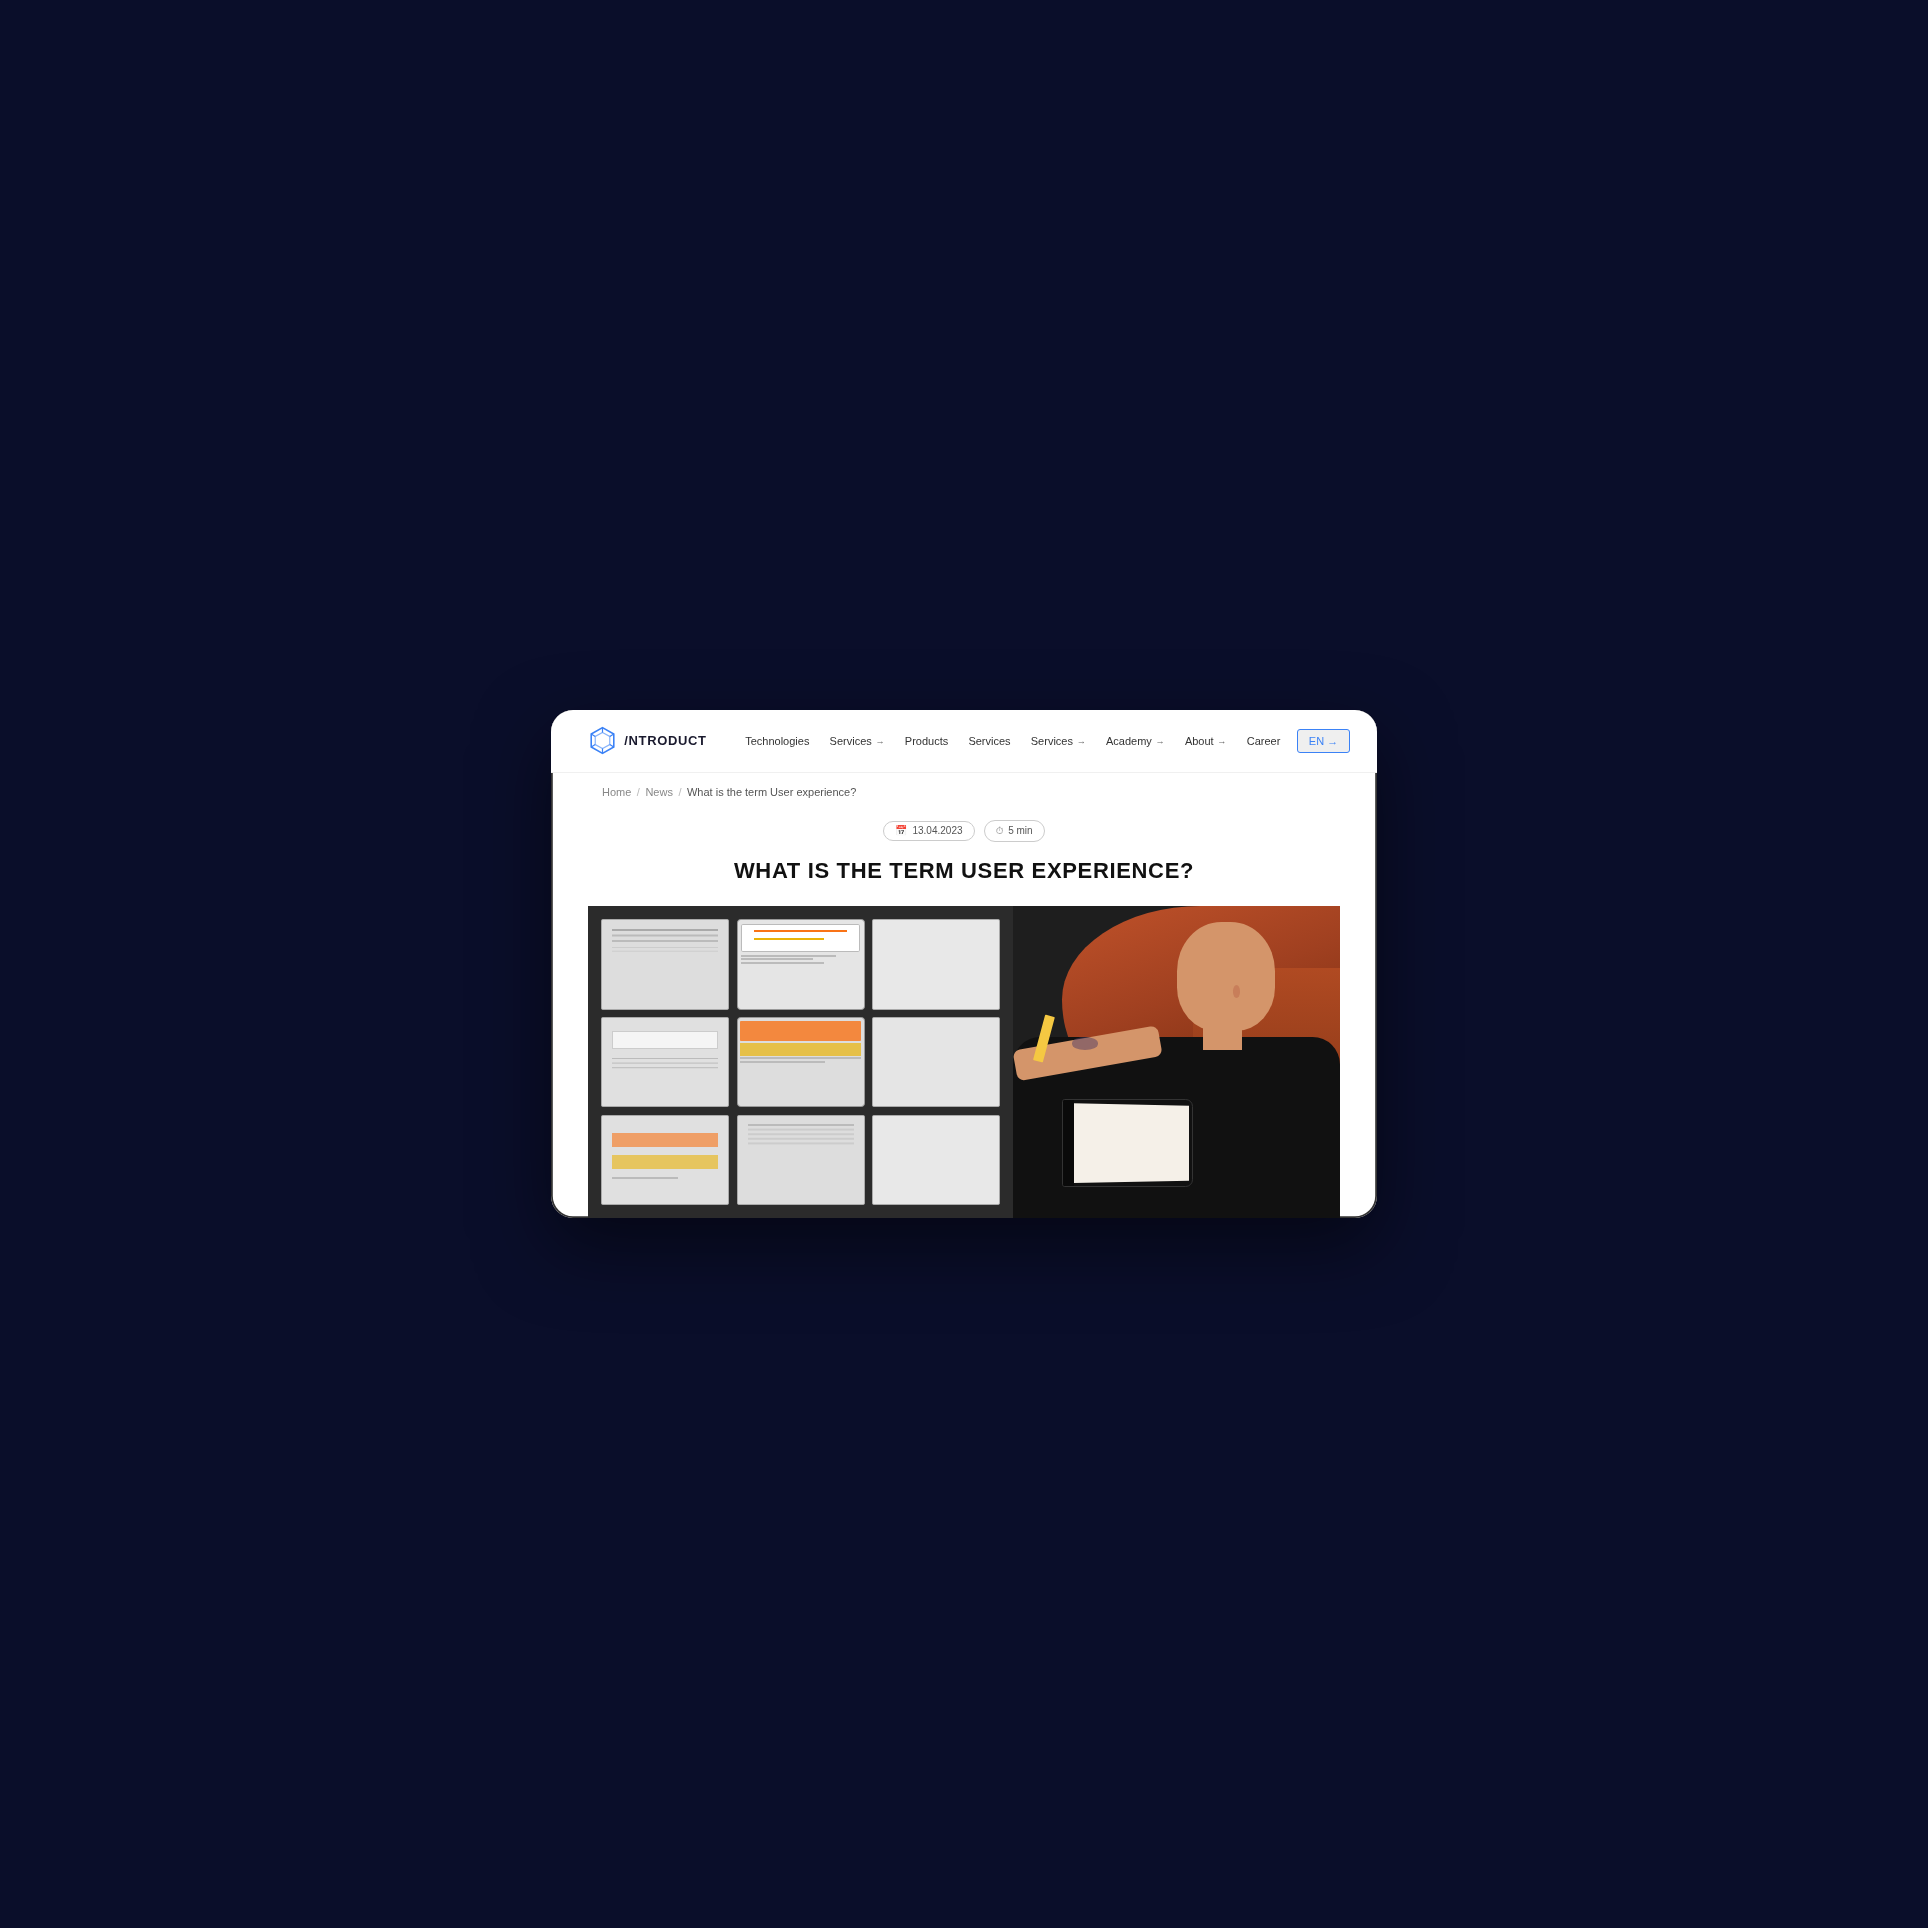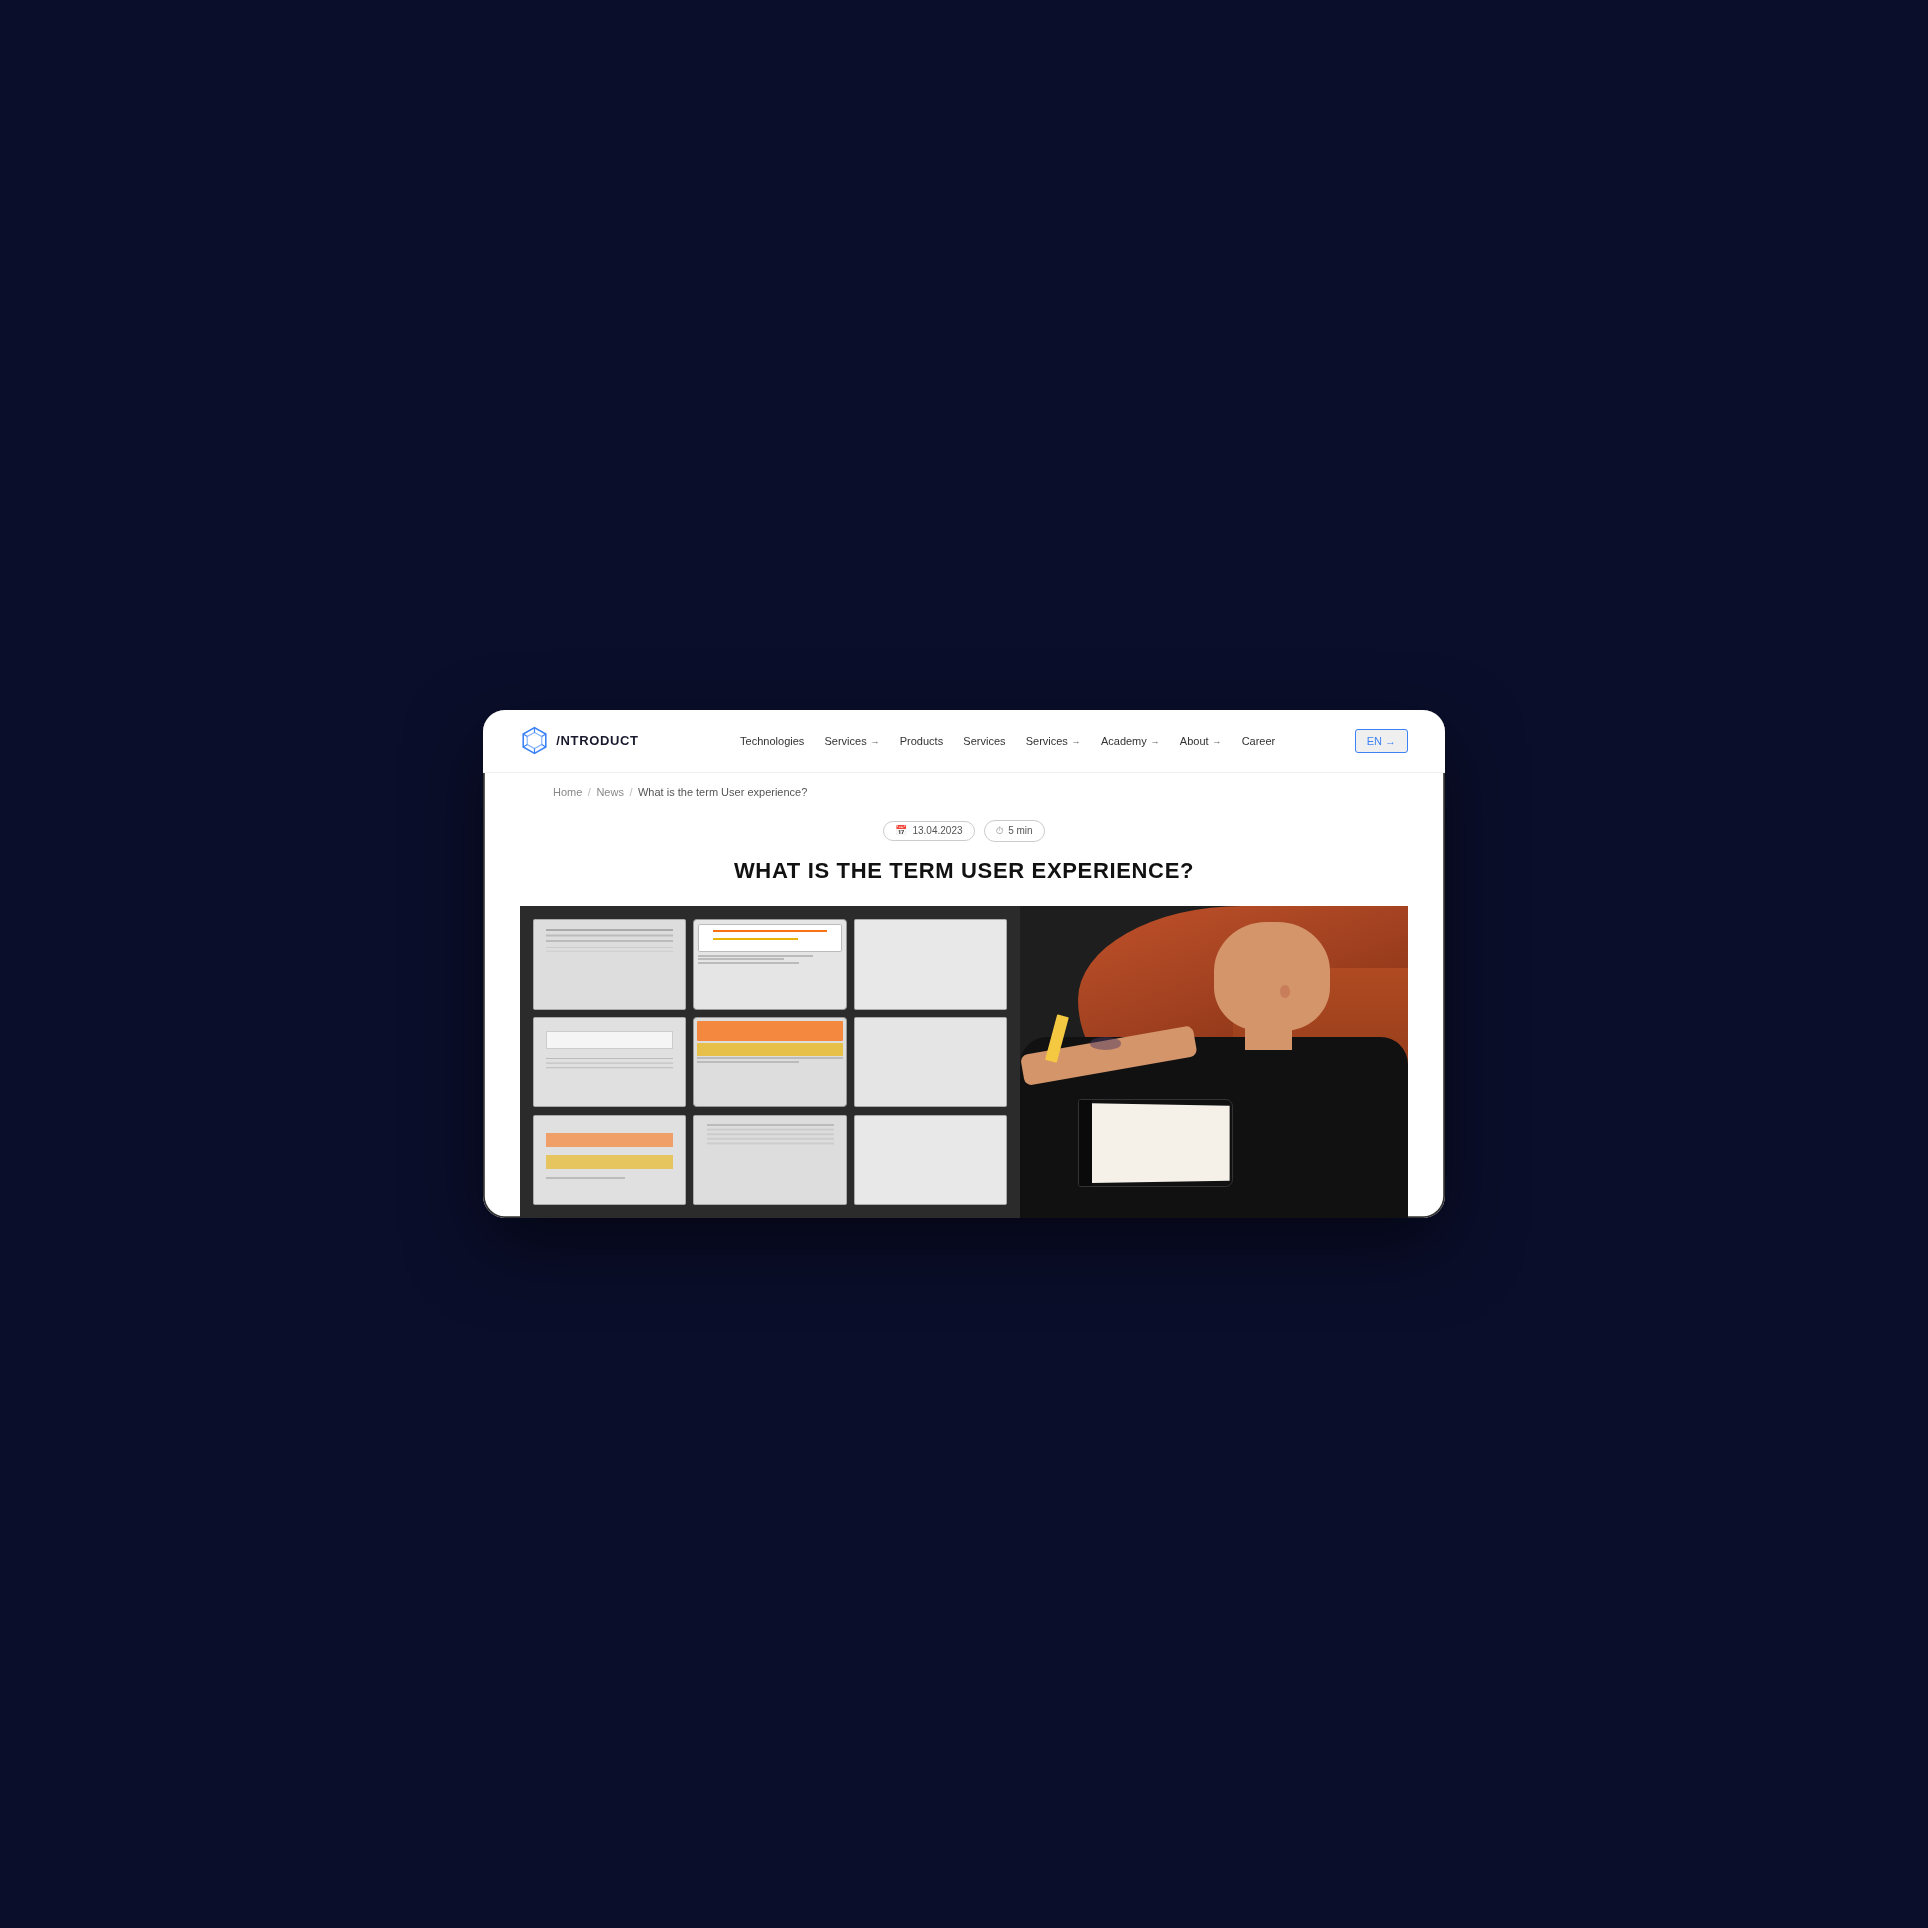--- a/index.html
+++ b/index.html
@@ -10,21 +10,21 @@
       align-items: center;
       justify-content: center;
       min-height: 100vh;
       font-family: -apple-system, BlinkMacSystemFont, 'Segoe UI', Arial, sans-serif;
       padding: 55px;
     }
 
     .device-frame {
       background: #ffffff;
       border-radius: 22px;
-      width: 962px;
+      width: 826px;
       max-width: 100%;
       box-shadow: 0 27.5px 73px rgba(0,0,0,0.5), inset 0 0 0 1.8px #333;
       overflow: hidden;
     }
 
     
     .navbar {
       display: flex;
       align-items: center;
       padding: 16.5px 37px;
@@ -92,21 +92,20 @@
     }
 
     
     .breadcrumb {
       display: flex;
       align-items: center;
       gap: 5.5px;
       padding: 13px 51px;
       font-size: 11px;
       color: #888;
-      margin-left: 19px;
     }
 
     .breadcrumb a {
       color: #888;
       text-decoration: none;
     }
 
     .breadcrumb-sep {
       color: #bbb;
     }

